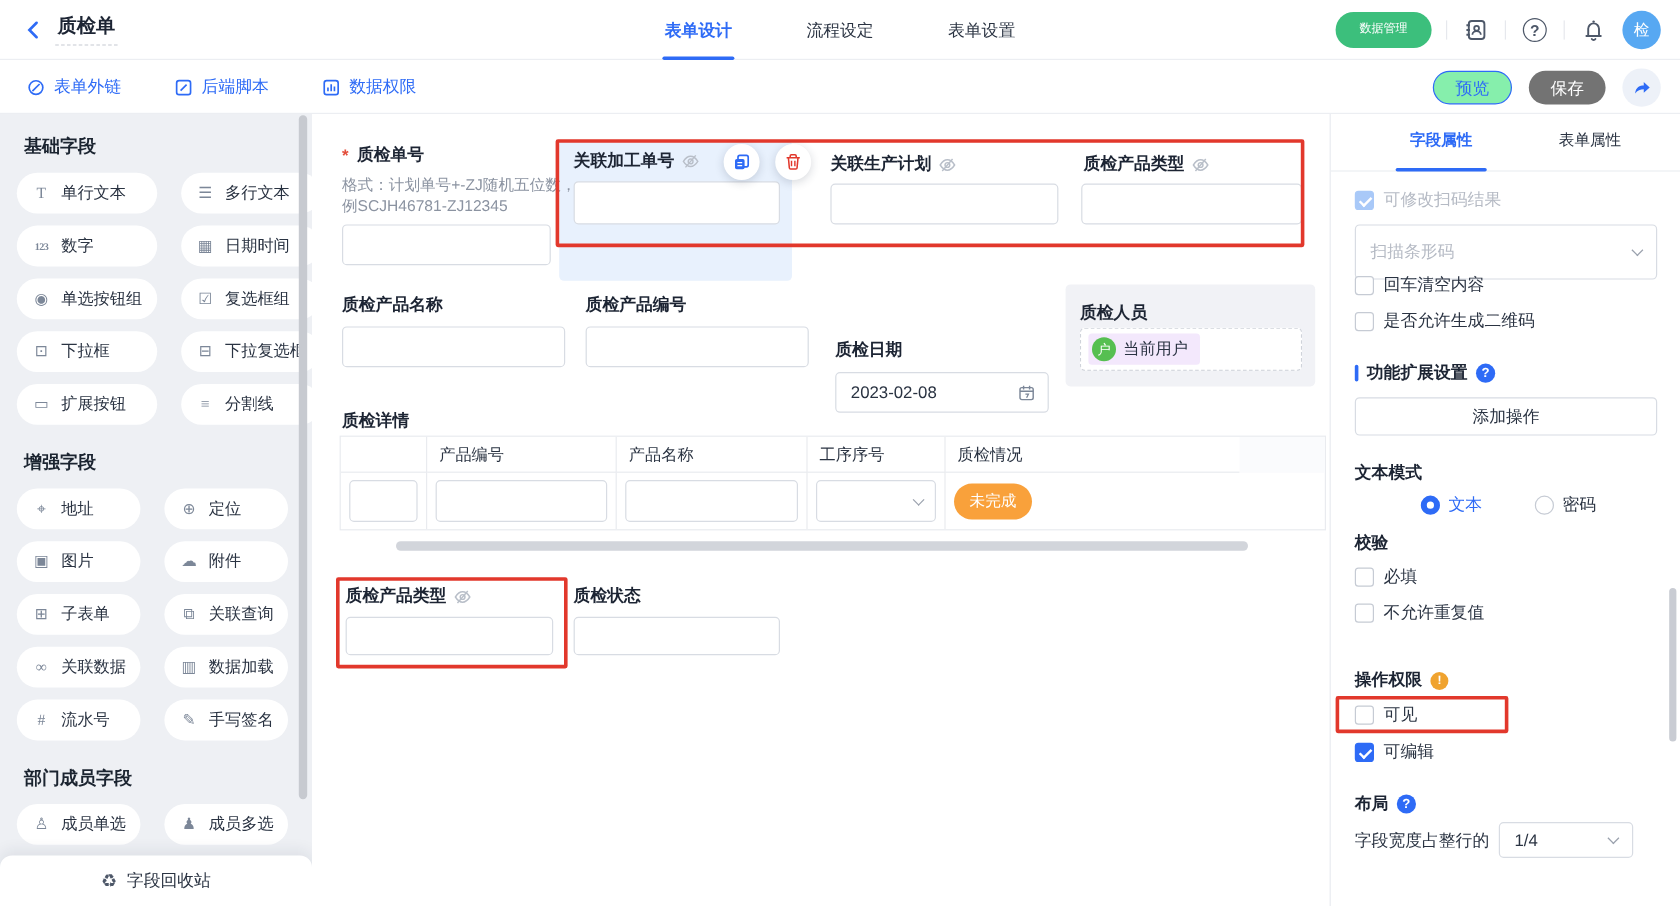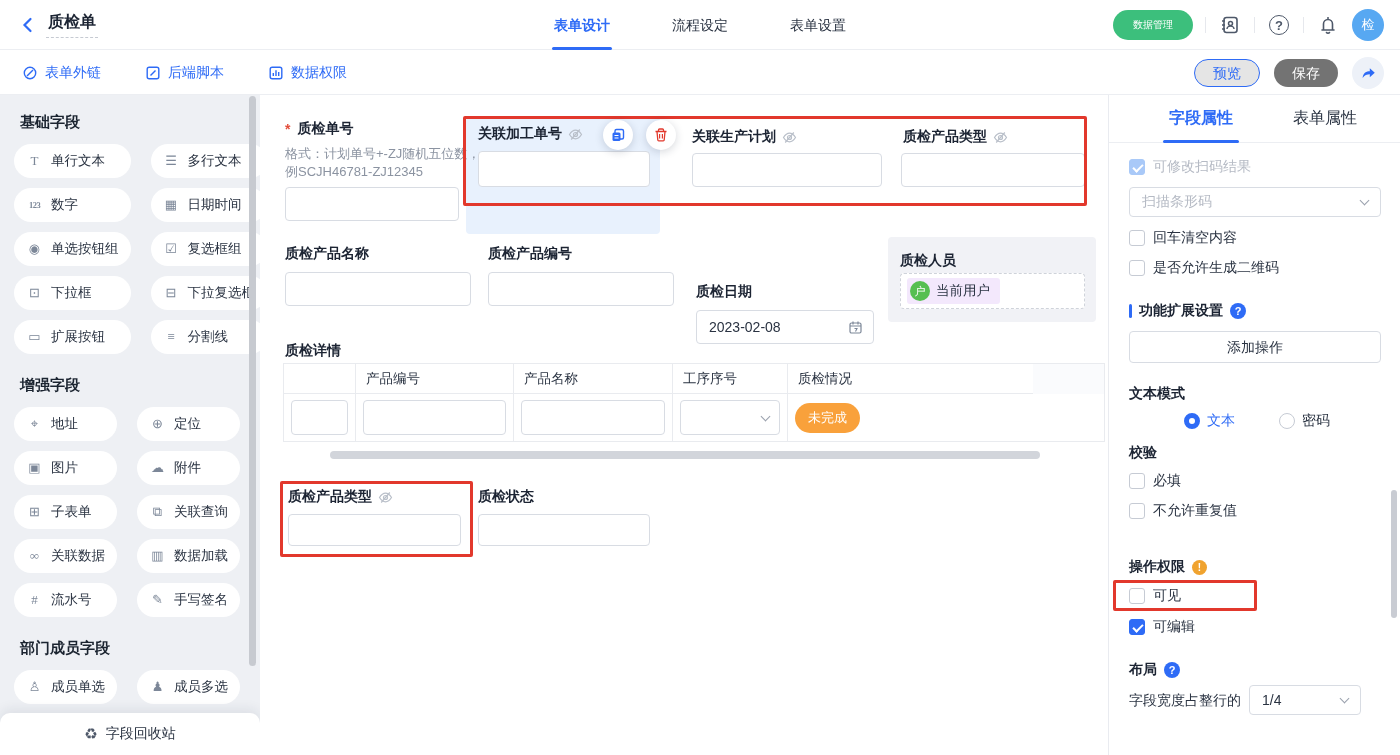--- a/index.html
+++ b/index.html
@@ -26,21 +26,21 @@
   .avatar { width:32px; height:32px; border-radius:50%; background:#57a8f2; color:#fff; font-size:13px;
     display:flex; align-items:center; justify-content:center; cursor:pointer; }
 
   
   .toolbar { position:absolute; left:0; top:50px; width:1400px; height:45px; background:#fff;
     border-bottom:1px solid #eceef2; z-index:29; }
   .tb-left { position:absolute; left:22px; top:0; height:45px; display:flex; align-items:center; gap:44px; }
   .tb-link { display:flex; align-items:center; gap:7px; color:#2e6bf6; font-size:14px; cursor:pointer; }
   .tb-right { position:absolute; right:16px; top:0; height:45px; display:flex; align-items:center; gap:14px; }
   .btn-outline { height:28px; min-width:64px; padding:0 18px; border:1px solid #2e6bf6; border-radius:15px;
-    background:#e5e5e5; color:#2e6bf6; font-size:14px; line-height:26px; text-align:center; cursor:pointer; }
+    background:#86efac; color:#2e6bf6; font-size:14px; line-height:26px; text-align:center; cursor:pointer; }
   .btn-solid { height:28px; min-width:64px; padding:0 18px; border-radius:15px; background:#737373;
     color:#fff; font-size:14px; line-height:28px; text-align:center; cursor:pointer; }
   .btn-circle { width:32px; height:32px; border-radius:50%; background:#edf1f8; display:flex;
     align-items:center; justify-content:center; cursor:pointer; }
 
   
   .sidebar { position:absolute; left:0; top:95px; width:260px; height:660px; background:#eef0f4; overflow:hidden;font-family:Liberation Serif, serif; }
   .sb-inner { padding:18px 22px 0 14px; }
   .sb-title { font-size:15px; font-weight:bold; color:#1b2430; margin:0 0 12px 6px; }
   .sb-sec { margin-bottom:22px; }
@@ -86,21 +86,21 @@
   .chev { width:7px; height:7px; border-right:1.5px solid #9aa1ad; border-bottom:1.5px solid #9aa1ad;
     transform:rotate(45deg); margin-top:-3px; flex:none; }
   .badge { height:30px; line-height:30px; padding:0 13px; border-radius:15px; background:#f9a13b; color:#fff;
     font-size:13px; white-space:nowrap; }
   .hscroll { height:8px; border-radius:4px; background:#d2d5db; }
 
   
   .panel { position:absolute; left:1108px; top:95px; width:292px; height:660px; background:#fff;
     border-left:1px solid #e9ebf0; overflow:hidden; }
   .p-tabs { position:absolute; left:0; top:0; width:100%; height:48px; border-bottom:1px solid #eceef2; }
-  .p-tab { position:absolute; top:13px; width:76px; text-align:center; font-size:16px; color:#2a3342; cursor:pointer; }
+  .p-tab { position:absolute; top:13px; width:76px; text-align:center; font-size:13px; color:#2a3342; cursor:pointer; }
   .p-tab.active { color:#2e6bf6; font-weight:bold; }
   .p-underline { position:absolute; top:45px; height:3px; background:#2e6bf6; border-radius:2px; }
   .cb { width:16px; height:16px; border:1px solid #c6cbd4; border-radius:3px; background:#fff; position:relative; flex:none; cursor:pointer; }
   .cb.checked { background:#2e6bf6; border-color:#2e6bf6; }
   .cb.checked.dis { background:#a9c9f8; border-color:#a9c9f8; }
   .cb.checked::after { content:""; position:absolute; left:3px; top:3.5px; width:8px; height:4px;
     border-left:2px solid #fff; border-bottom:2px solid #fff; transform:rotate(-45deg); }
   .cb-row { position:absolute; display:flex; align-items:center; gap:8px; font-size:14px; color:#2a3342; }
   .cb-row.dis-label { color:#b5bac4; }
   .p-select { position:absolute; border:1px solid #d8dce3; border-radius:4px; background:#fff;
@@ -486,21 +486,21 @@
       <div class="p-tab active" style="left:54px;">字段属性</div>
       <div class="p-tab" style="left:178px;">表单属性</div>
       <div class="p-underline" style="left:54px;width:76px;"></div>
     </div>
 
     <div class="cb-row dis-label" style="left:20px;top:63px;">
       <span class="cb checked dis"></span>
       <span>可修改扫码结果</span>
     </div>
 
-    <div class="p-select dis" style="left:20px;top:92px;width:252px;height:30px;">
+    <div class="p-select dis" style="left:20px;top:92px;width:252px;height:46px;">
       <span class="val">扫描条形码</span>
       <span class="chev"></span>
     </div>
 
     <div class="cb-row" style="left:20px;top:134px;">
       <span class="cb"></span>
       <span>回车清空内容</span>
     </div>
     <div class="cb-row" style="left:20px;top:164px;">
       <span class="cb"></span>

